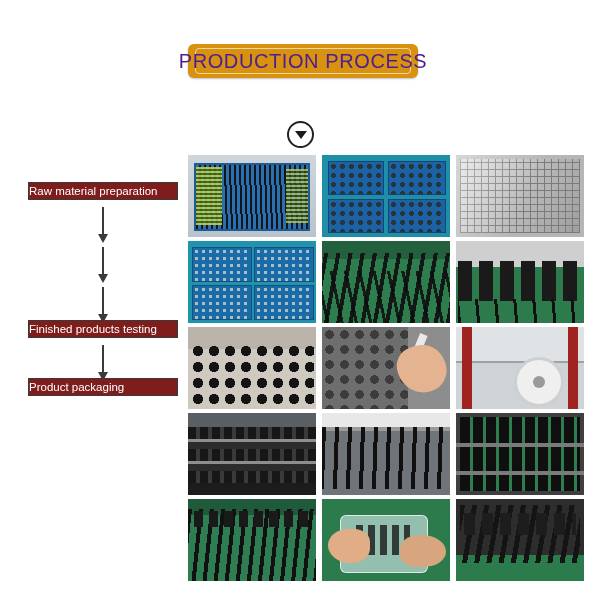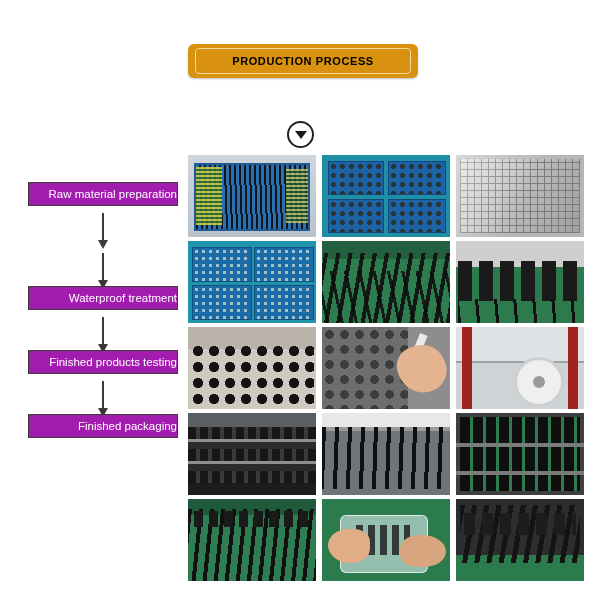--- a/index.html
+++ b/index.html
@@ -32,23 +32,23 @@
   #title-banner .inner {
     width: 214px;
     height: 24px;
     border: 1px solid #f0d79a;
     border-radius: 4px;
     display: flex;
     align-items: center;
     justify-content: center;
   }
   #title-text {
-    color: #000000;
-    font-size: 11px;
-    font-weight: bold;
+    color: #4c1d95;
+    font-size: 20px;
+    font-weight: normal;
     letter-spacing: 0.6px;
     white-space: nowrap;
   }
 
   
   #chevron-badge {
     position: absolute;
     left: 287px;
     top: 121px;
     width: 27px;
@@ -66,27 +66,27 @@
     position: absolute;
     left: 28px;
     top: 182px;
     width: 150px;
   }
   .flow-step {
     position: relative;
   }
   .flow-box {
     width: 150px;
-    height: 24px;
-    background: #a21caf;
+    height: 18px;
+    background: #7f1d1d;
     border: 1px solid #3a3a3a;
     box-sizing: border-box;
     display: flex;
     align-items: center;
-    justify-content: flex-end;
+    justify-content: flex-start;
   }
   .flow-box span {
     color: #ffffff;
     font-size: 11.5px;
     white-space: nowrap;
   }
   .flow-arrow {
     width: 150px;
     height: 40px;
     display: flex;
@@ -422,41 +422,36 @@
     </div>
   </div>
   <div class="flow-arrow">
       <div class="shaft"></div>
     </div>
 
   <div class="flow-arrow">
       <div class="shaft"></div>
     </div>
 
-  <div class="flow-step">
-    <div class="flow-box">
-      <span>Waterproof treatment</span>
-    </div>
-  </div>
   <div class="flow-arrow">
       <div class="shaft"></div>
     </div>
 
   <div class="flow-step">
     <div class="flow-box">
       <span>Finished products testing</span>
     </div>
   </div>
   <div class="flow-arrow">
       <div class="shaft"></div>
     </div>
 
   <div class="flow-step">
     <div class="flow-box">
-      <span>Finished packaging</span>
+      <span>Product packaging</span>
     </div>
   </div>
 
 </div>
 
 <div id="photo-grid">
 
   <div class="photo">
     <div class="scene s-cables-blue">
       <div class="layer tray"></div>

